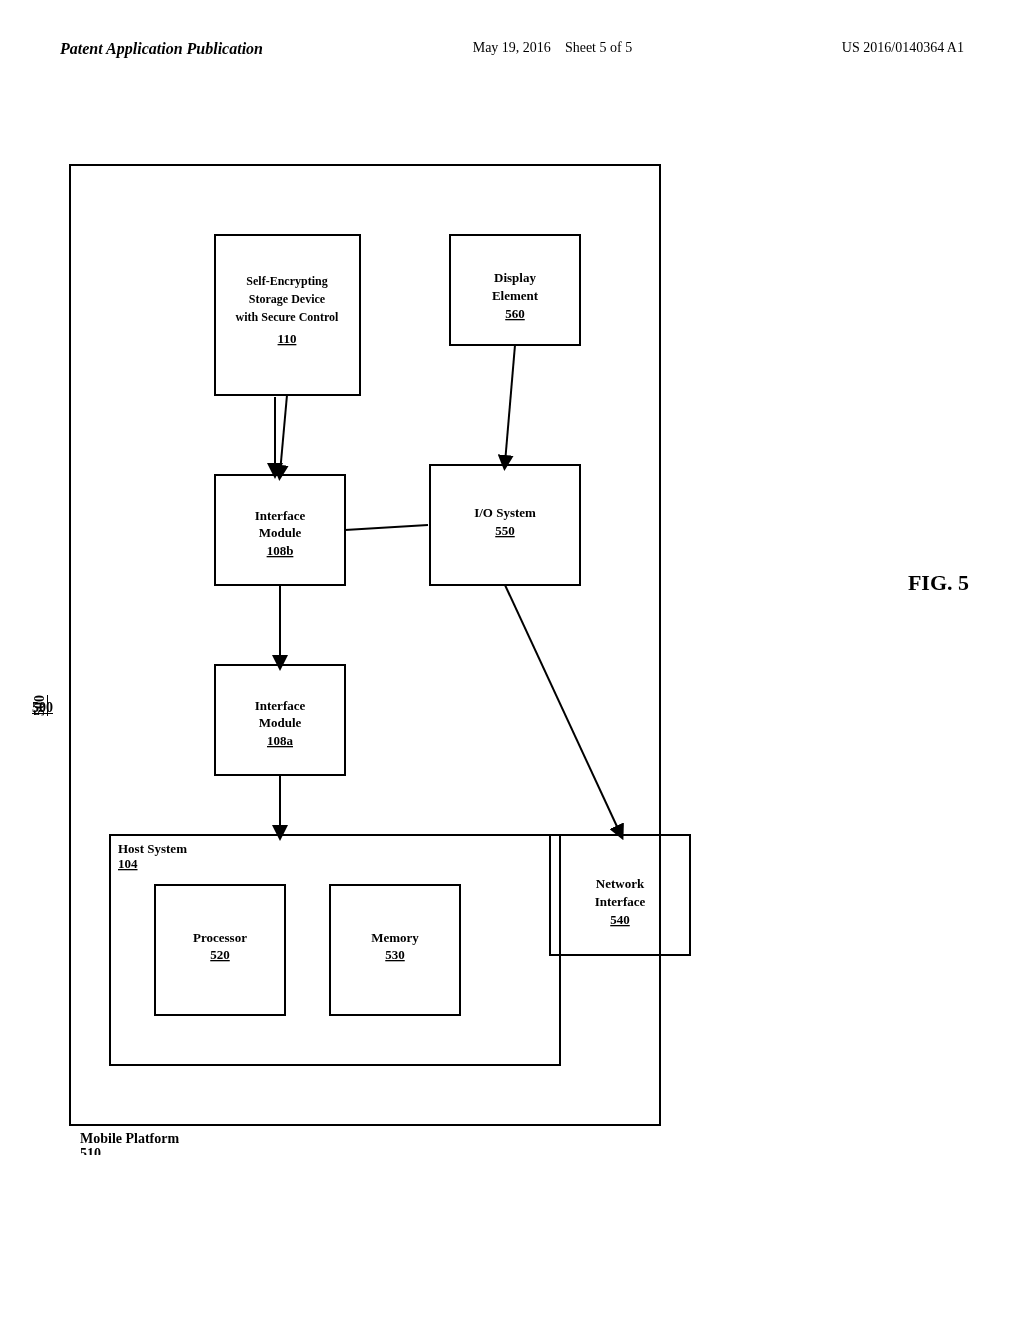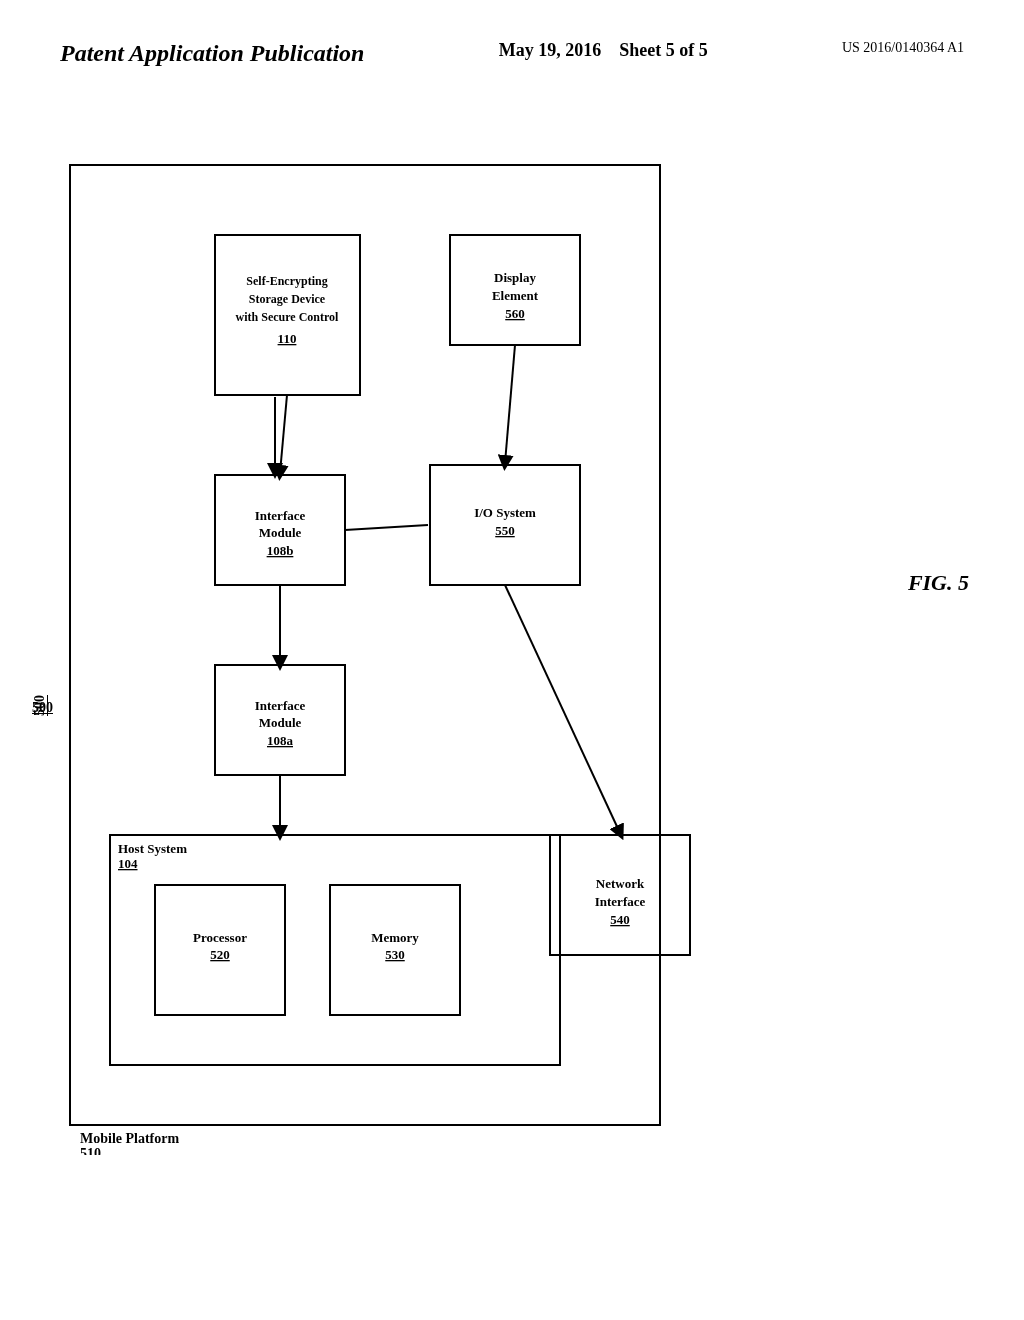--- a/index.html
+++ b/index.html
@@ -16,41 +16,39 @@
     .header {
       position: absolute;
       top: 40px;
       left: 0; right: 0;
       display: flex;
       justify-content: space-between;
       align-items: flex-start;
       padding: 0 60px;
     }
     .header-left {
-      font-size: 24px;
+      font-size: 16px;
       font-weight: bold;
       font-style: italic;
     }
     .header-center {
-      font-size: 18px;
+      font-size: 14px;
       text-align: right;
-      font-weight: bold;
     }
     .header-right {
       font-size: 14px;
     }
 
     
     .figure-number {
       position: absolute;
       right: 40px;
       top: 570px;
       font-size: 22px;
       font-weight: bold;
-      font-style: italic;
     }
   </style>
 </head>
 <body>
 
 <div class="header">
   <div class="header-left">Patent Application Publication</div>
   <div class="header-center">
     <span>May 19, 2016</span>&nbsp;&nbsp;&nbsp;
     <span>Sheet 5 of 5</span>

